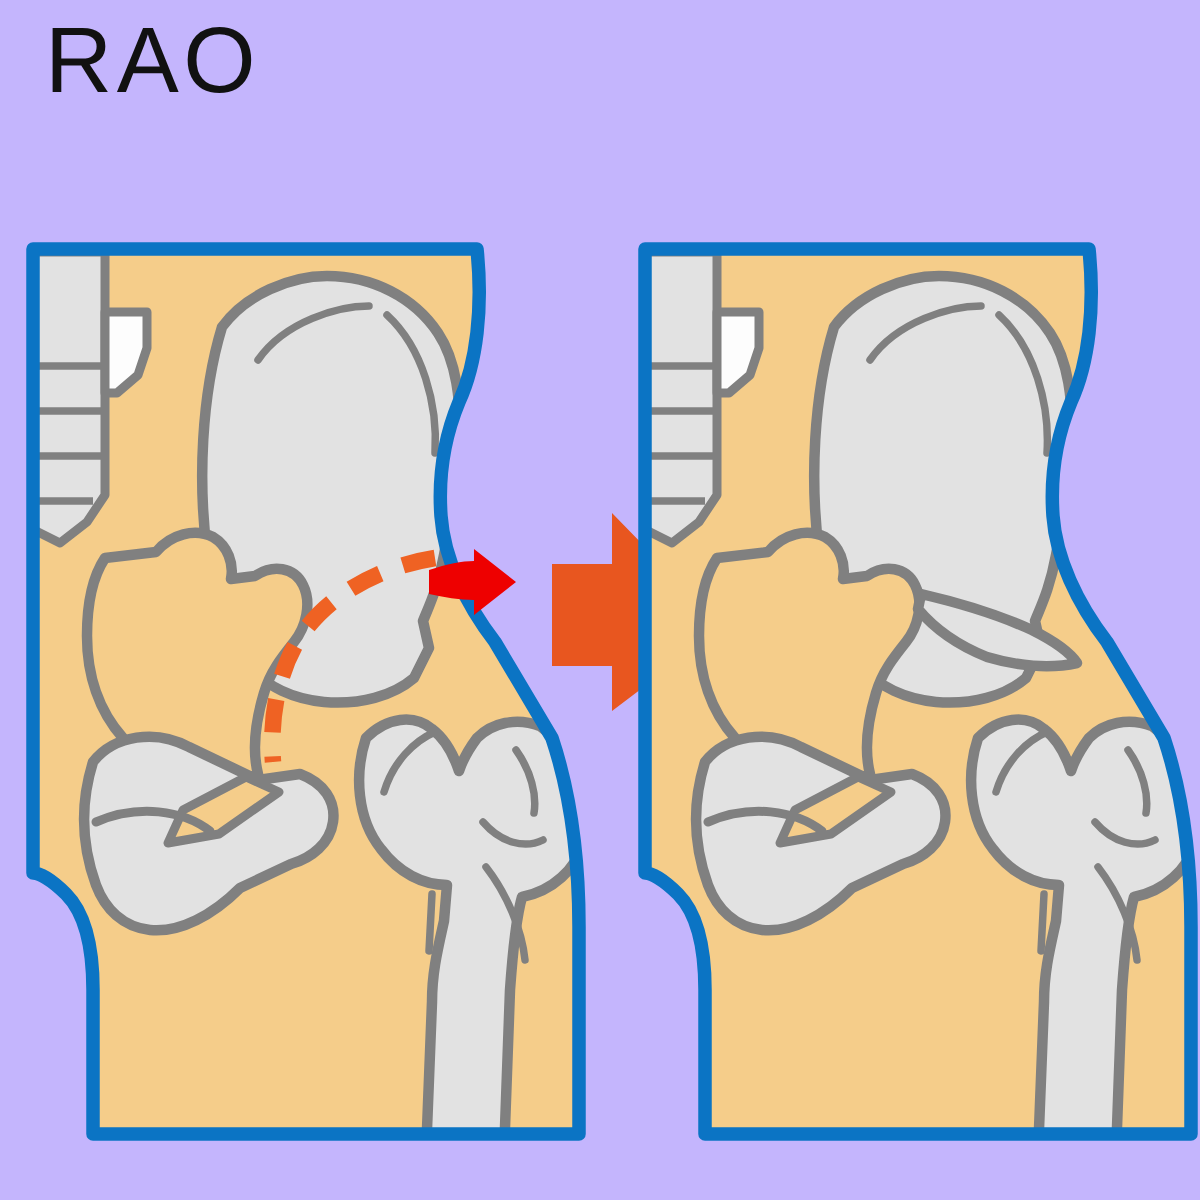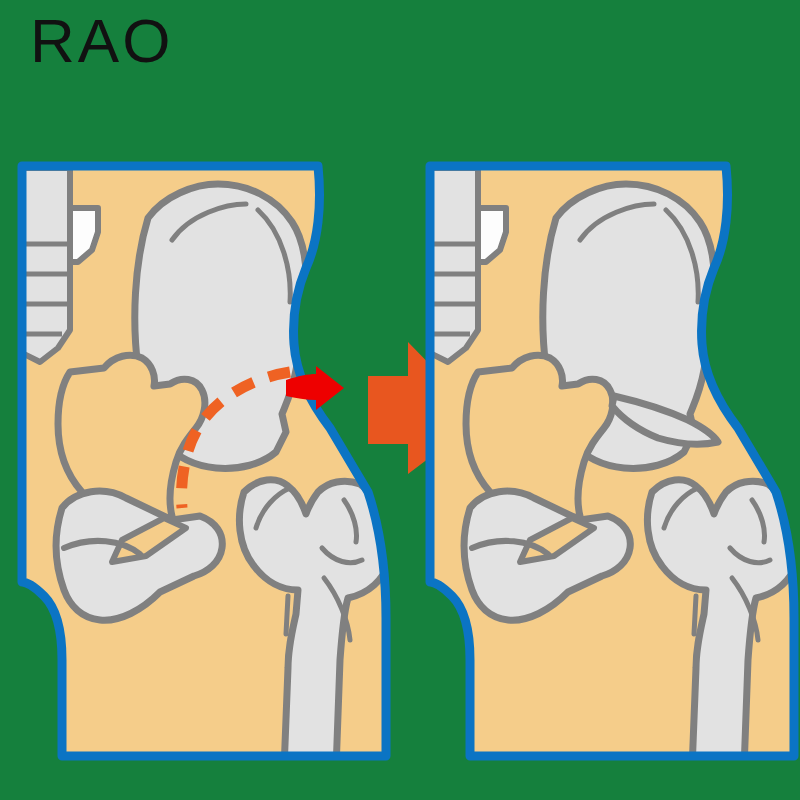--- a/index.html
+++ b/index.html
@@ -10,21 +10,21 @@
   body {
     width: 800px;
     height: 800px;
     overflow: hidden;
     font-family: "Liberation Sans", sans-serif;
   }
   #figure-root {
     position: relative;
     width: 800px;
     height: 800px;
-    background: #15803d;
+    background: #c4b5fd;
   }
   #title-label {
     position: absolute;
     left: 30px;
     top: 10px;
     font-family: "Liberation Sans", sans-serif;
     font-size: 62px;
     font-weight: 400;
     letter-spacing: 3px;
     color: #111111;

